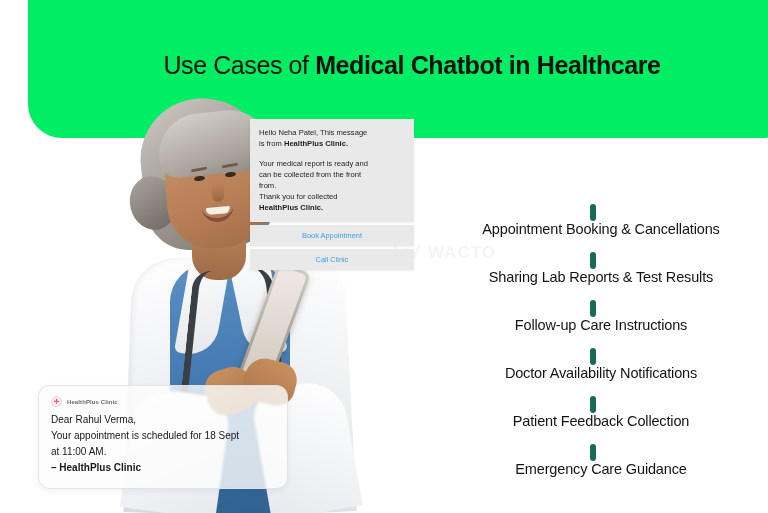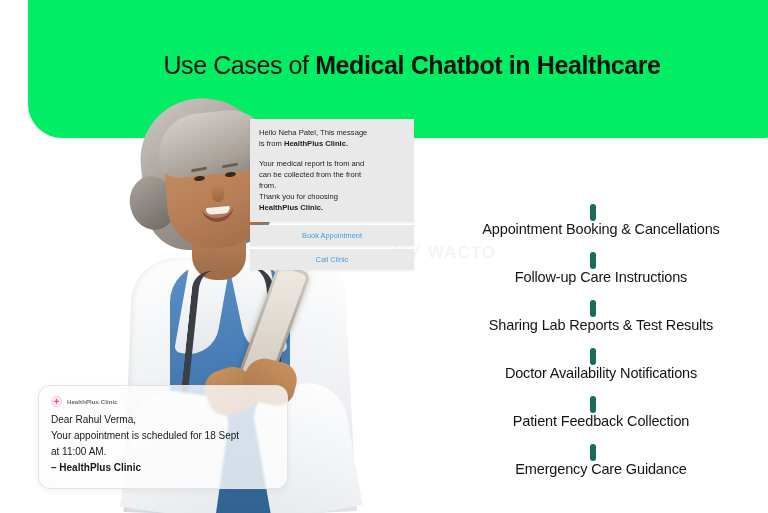--- a/index.html
+++ b/index.html
@@ -337,24 +337,24 @@
   <div class="ph-phone"></div>
   <div class="ph-hand-l"></div>
   <div class="ph-hand-r"></div>
 </div>
 
 <div class="chat-card">
   <div class="chat-bubble">
     <p>Hello Neha Patel, This message</p>
     <p><span>is from </span><b>HealthPlus Clinic.</b></p>
     <div class="gap"></div>
-    <p>Your medical report is from and</p>
+    <p>Your medical report is ready and</p>
     <p>can be collected from the front</p>
     <p>from.</p>
-    <p>Thank you for choosing</p>
+    <p>Thank you for collected</p>
     <p><b>HealthPlus Clinic.</b></p>
   </div>
   <div class="chat-action">Book Appointment</div>
   <div class="chat-action second">Call Clinic</div>
 </div>
 
 <div class="sms-card">
   <div class="sms-head">
     <span class="sms-logo">
       <svg viewBox="0 0 16 16">
@@ -371,28 +371,28 @@
   </div>
 </div>
 
 <div class="features">
   <div class="feature">
     <span class="bullet"></span>
     <span class="feature-label">Appointment Booking &amp; Cancellations</span>
   </div>
   <div class="feature">
     <span class="bullet"></span>
+    <span class="feature-label">Sharing Lab Reports &amp; Test Results</span>
+  </div>
+  <div class="feature">
+    <span class="bullet"></span>
     <span class="feature-label">Follow-up Care Instructions</span>
   </div>
   <div class="feature">
     <span class="bullet"></span>
-    <span class="feature-label">Sharing Lab Reports &amp; Test Results</span>
-  </div>
-  <div class="feature">
-    <span class="bullet"></span>
     <span class="feature-label">Doctor Availability Notifications</span>
   </div>
   <div class="feature">
     <span class="bullet"></span>
     <span class="feature-label">Patient Feedback Collection</span>
   </div>
   <div class="feature">
     <span class="bullet"></span>
     <span class="feature-label">Emergency Care Guidance</span>
   </div>

